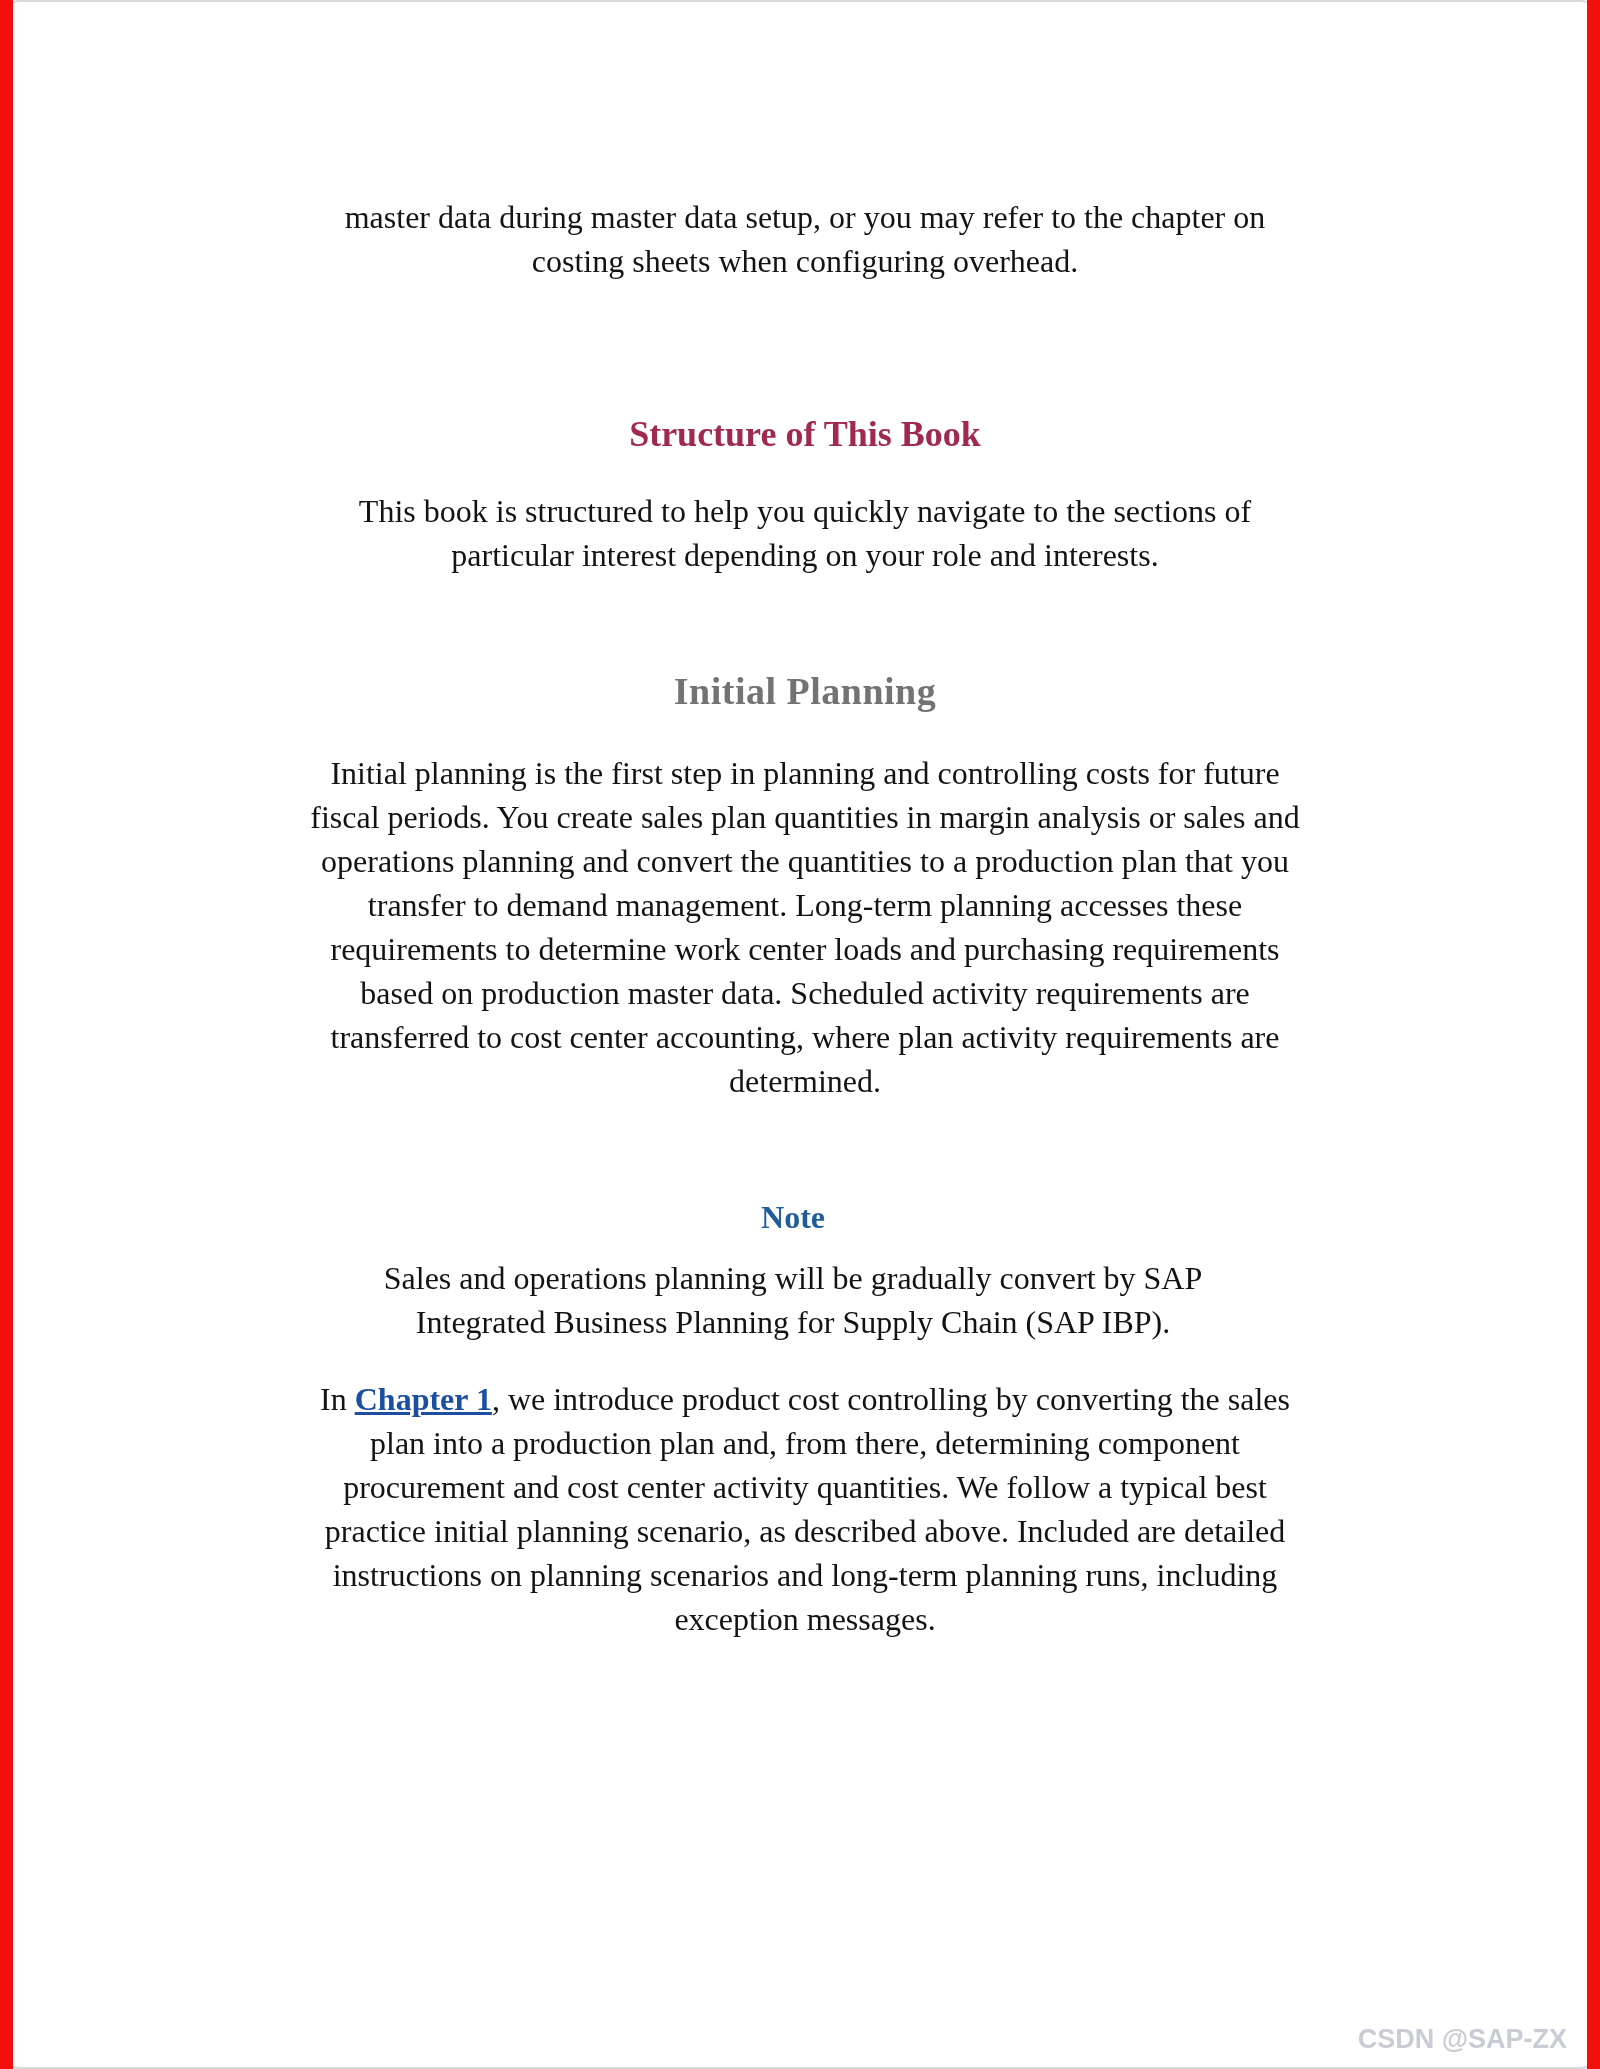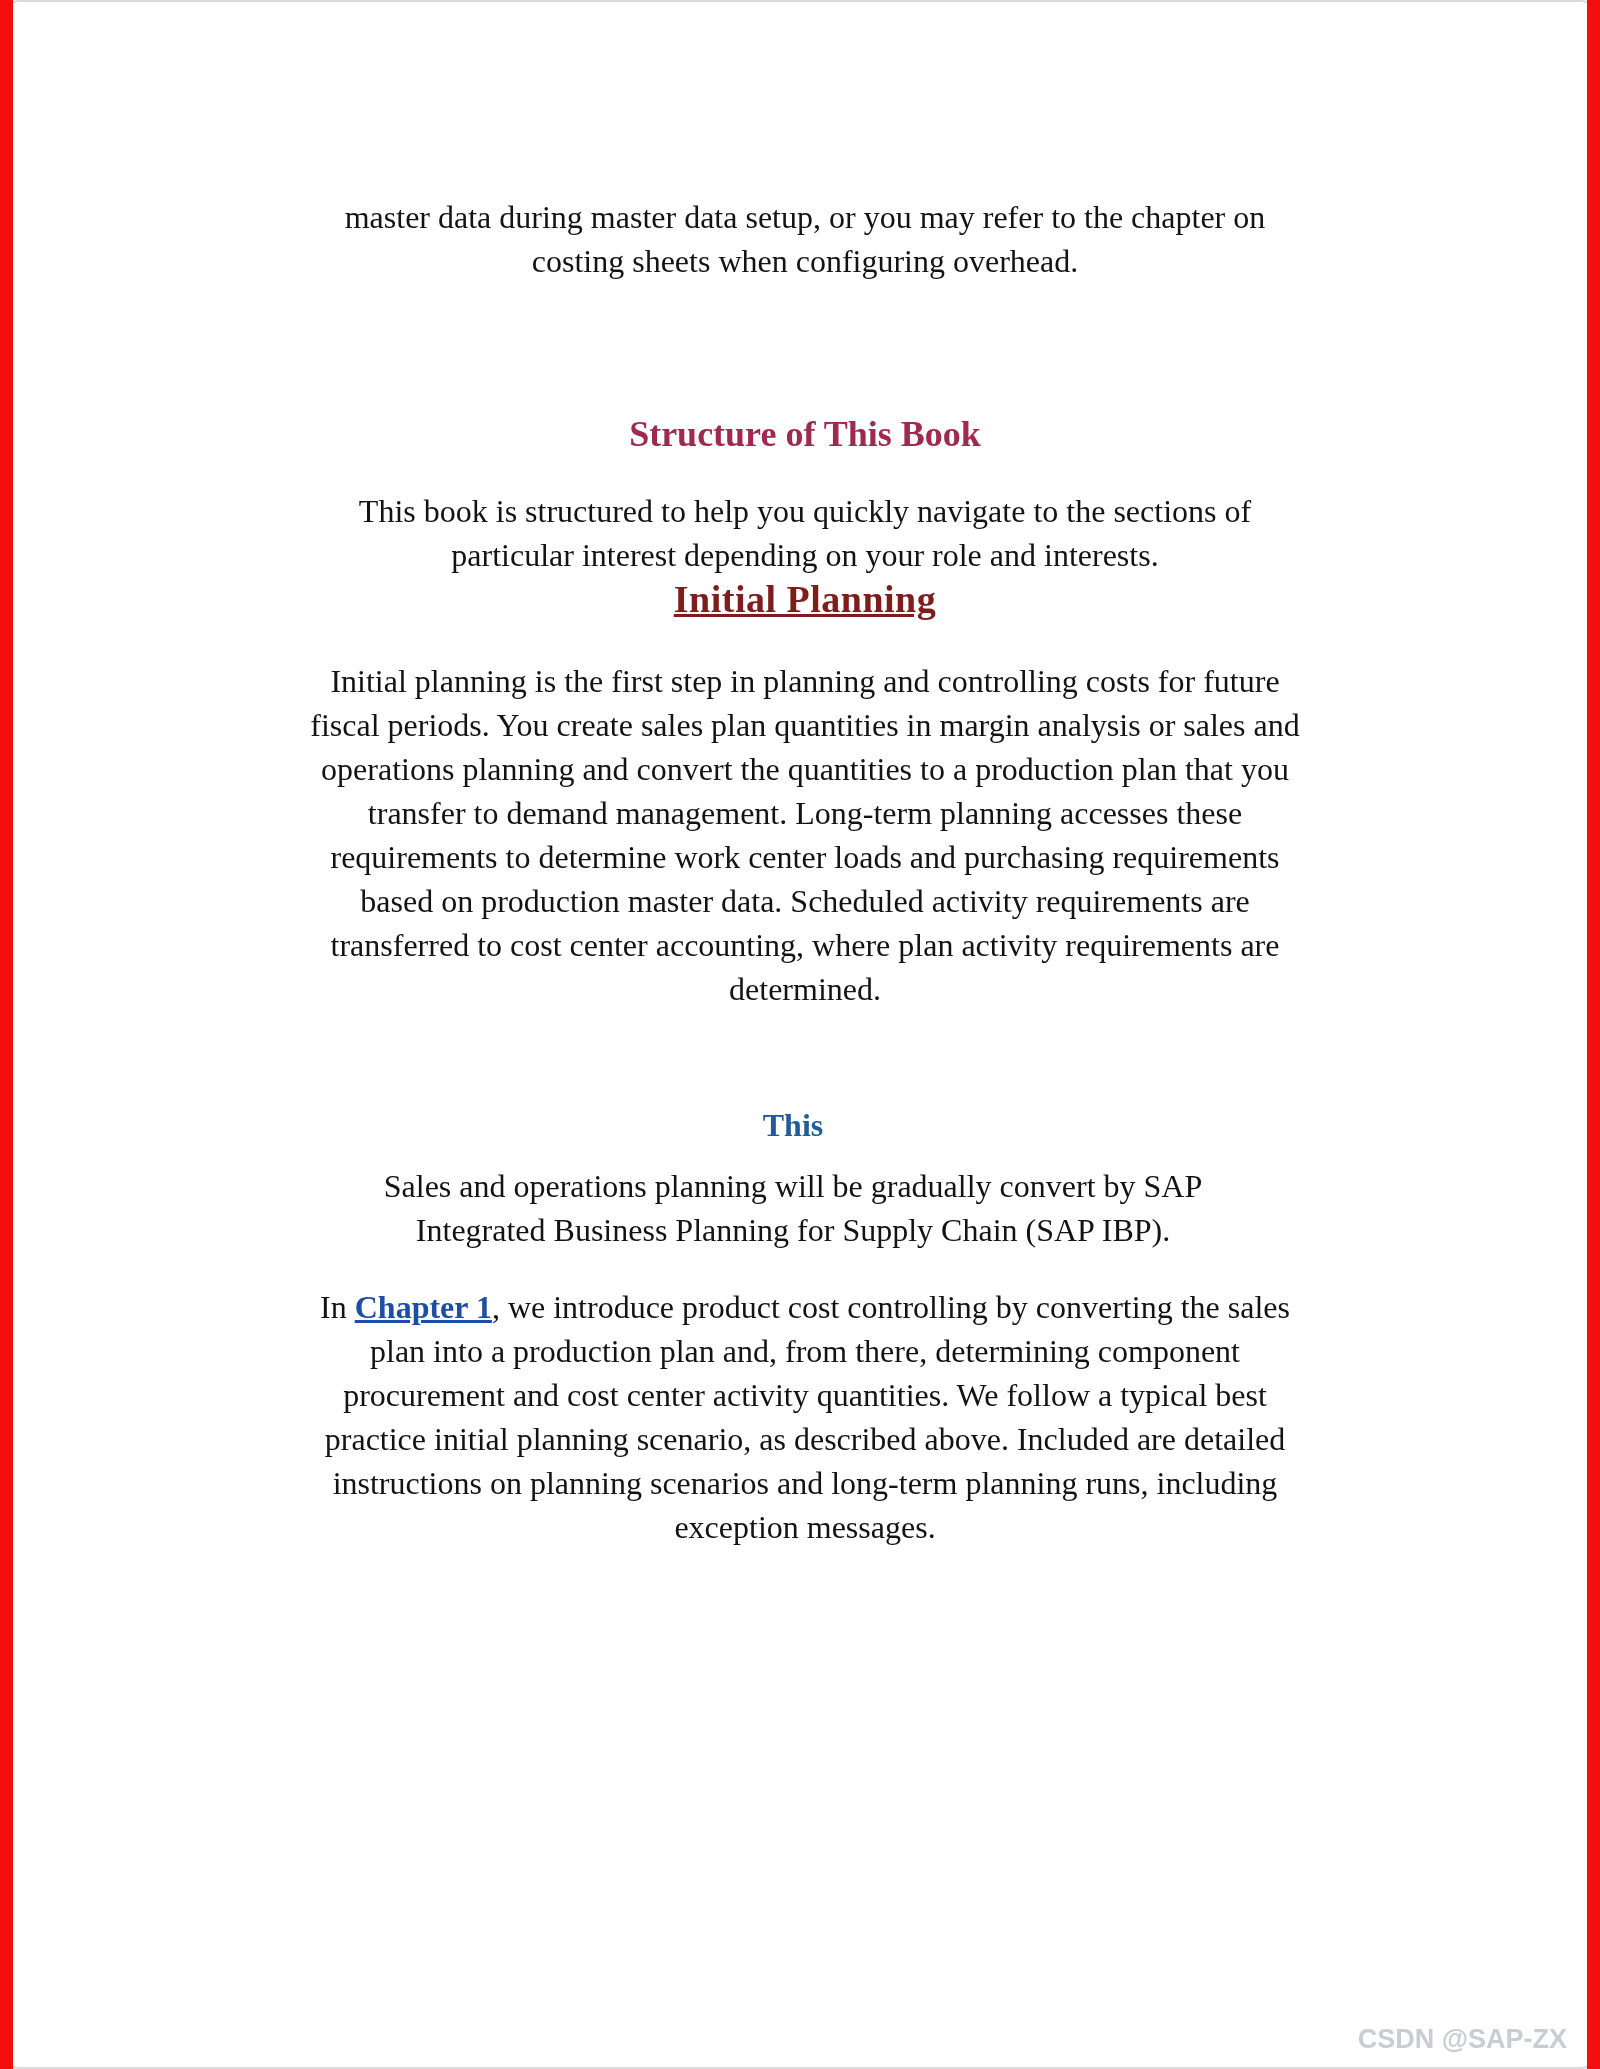--- a/index.html
+++ b/index.html
@@ -45,26 +45,26 @@
   .para-2 { margin-top: 28px; }
   .section-heading {
     margin-top: 131px;
     font-size: 36px;
     line-height: 1.15;
     font-weight: bold;
     color: #a02950;
   }
   .section-intro { margin-top: 34px; }
   .subsection-heading {
+    margin-top: 92px;
     font-size: 38px;
     line-height: 1.2;
     font-weight: bold;
-    color: #7f1d1d;
+    color: #737373;
     letter-spacing: 0.5px;
-    text-decoration: underline;
   }
   .subsection-body { margin-top: 36px; }
   .note-block {
     margin-top: 96px;
     margin-left: 78px;
     width: 1030px;
   }
   .note-label {
     font-size: 32px;
     font-weight: bold;
@@ -125,21 +125,21 @@
   <p class="body-text subsection-body">Initial planning is the first step in planning and controlling costs for future
 fiscal periods. You create sales plan quantities in margin analysis or sales and
 operations planning and convert the quantities to a production plan that you
 transfer to demand management. Long-term planning accesses these
 requirements to determine work center loads and purchasing requirements
 based on production master data. Scheduled activity requirements are
 transferred to cost center accounting, where plan activity requirements are
 determined.</p>
 
   <div class="note-block">
-    <div class="note-label">This</div>
+    <div class="note-label">Note</div>
     <p class="note-body">Sales and operations planning will be gradually convert by SAP
 Integrated Business Planning for Supply Chain (SAP IBP).</p>
   </div>
 
   <p class="chapter-para"><span>In </span><a class="chapter-link">Chapter 1</a><span>, we introduce product cost controlling by converting the sales
 plan into a production plan and, from there, determining component
 procurement and cost center activity quantities. We follow a typical best
 practice initial planning scenario, as described above. Included are detailed
 instructions on planning scenarios and long-term planning runs, including
 exception messages.</span></p>

